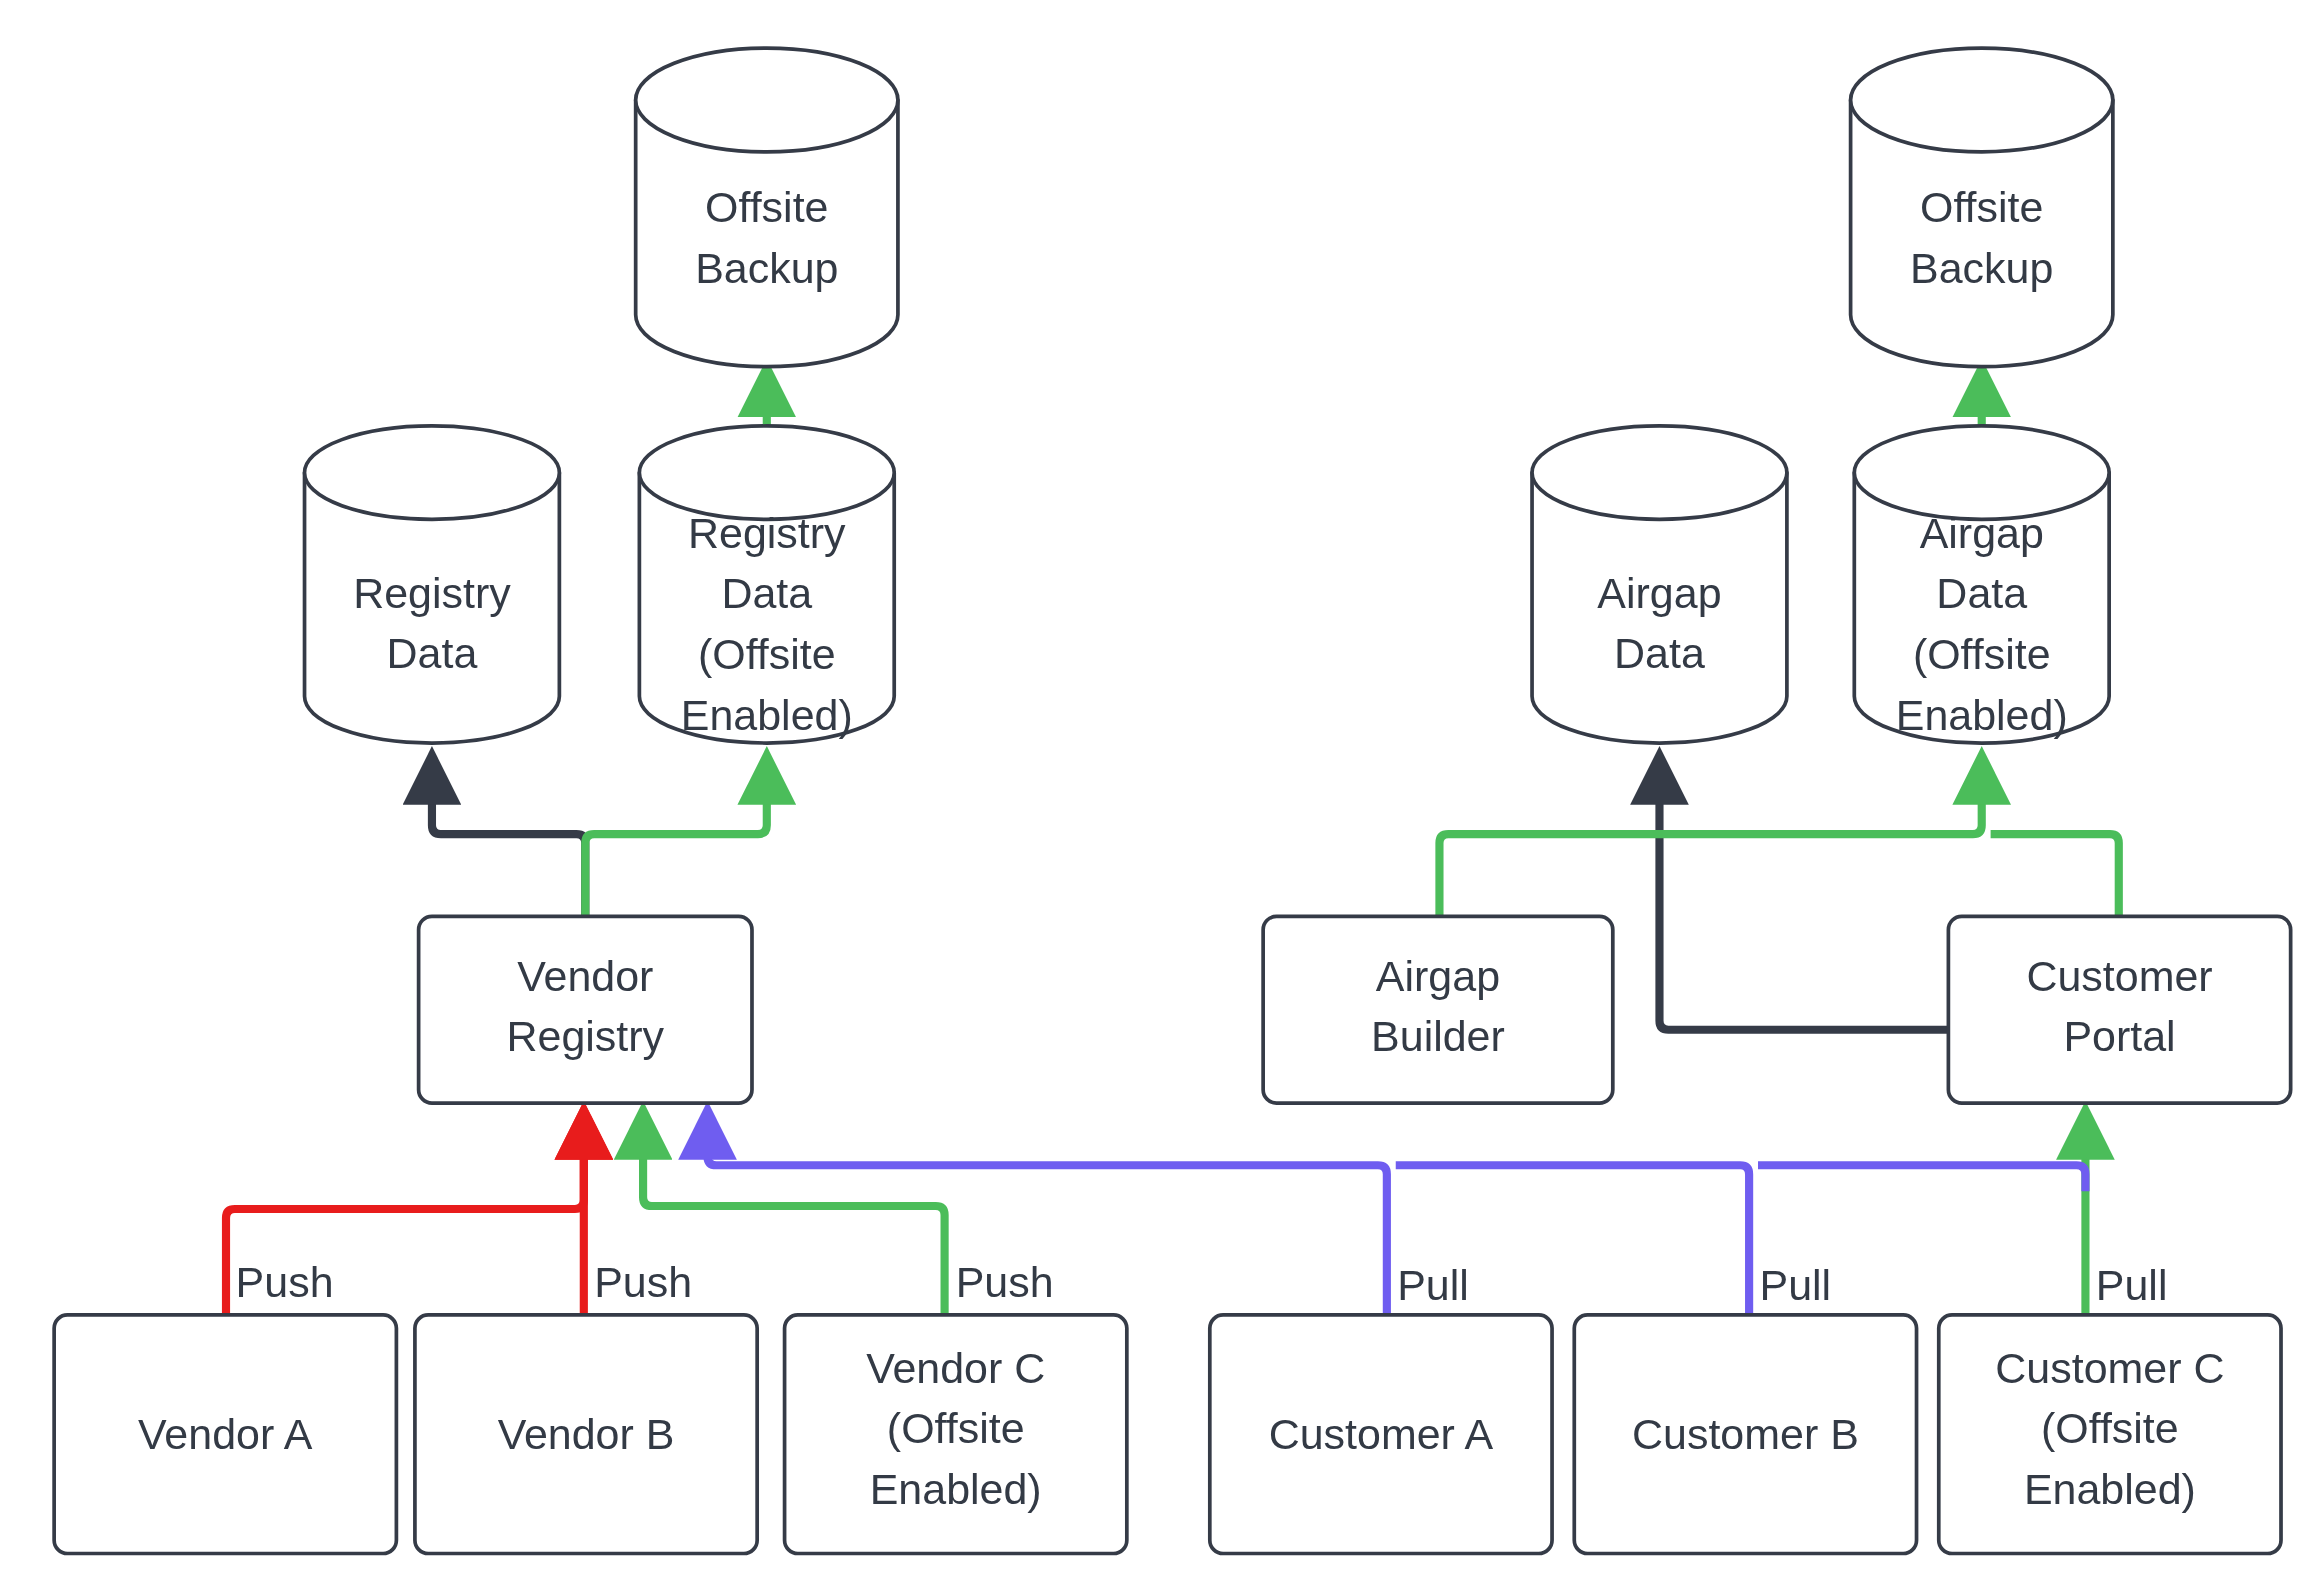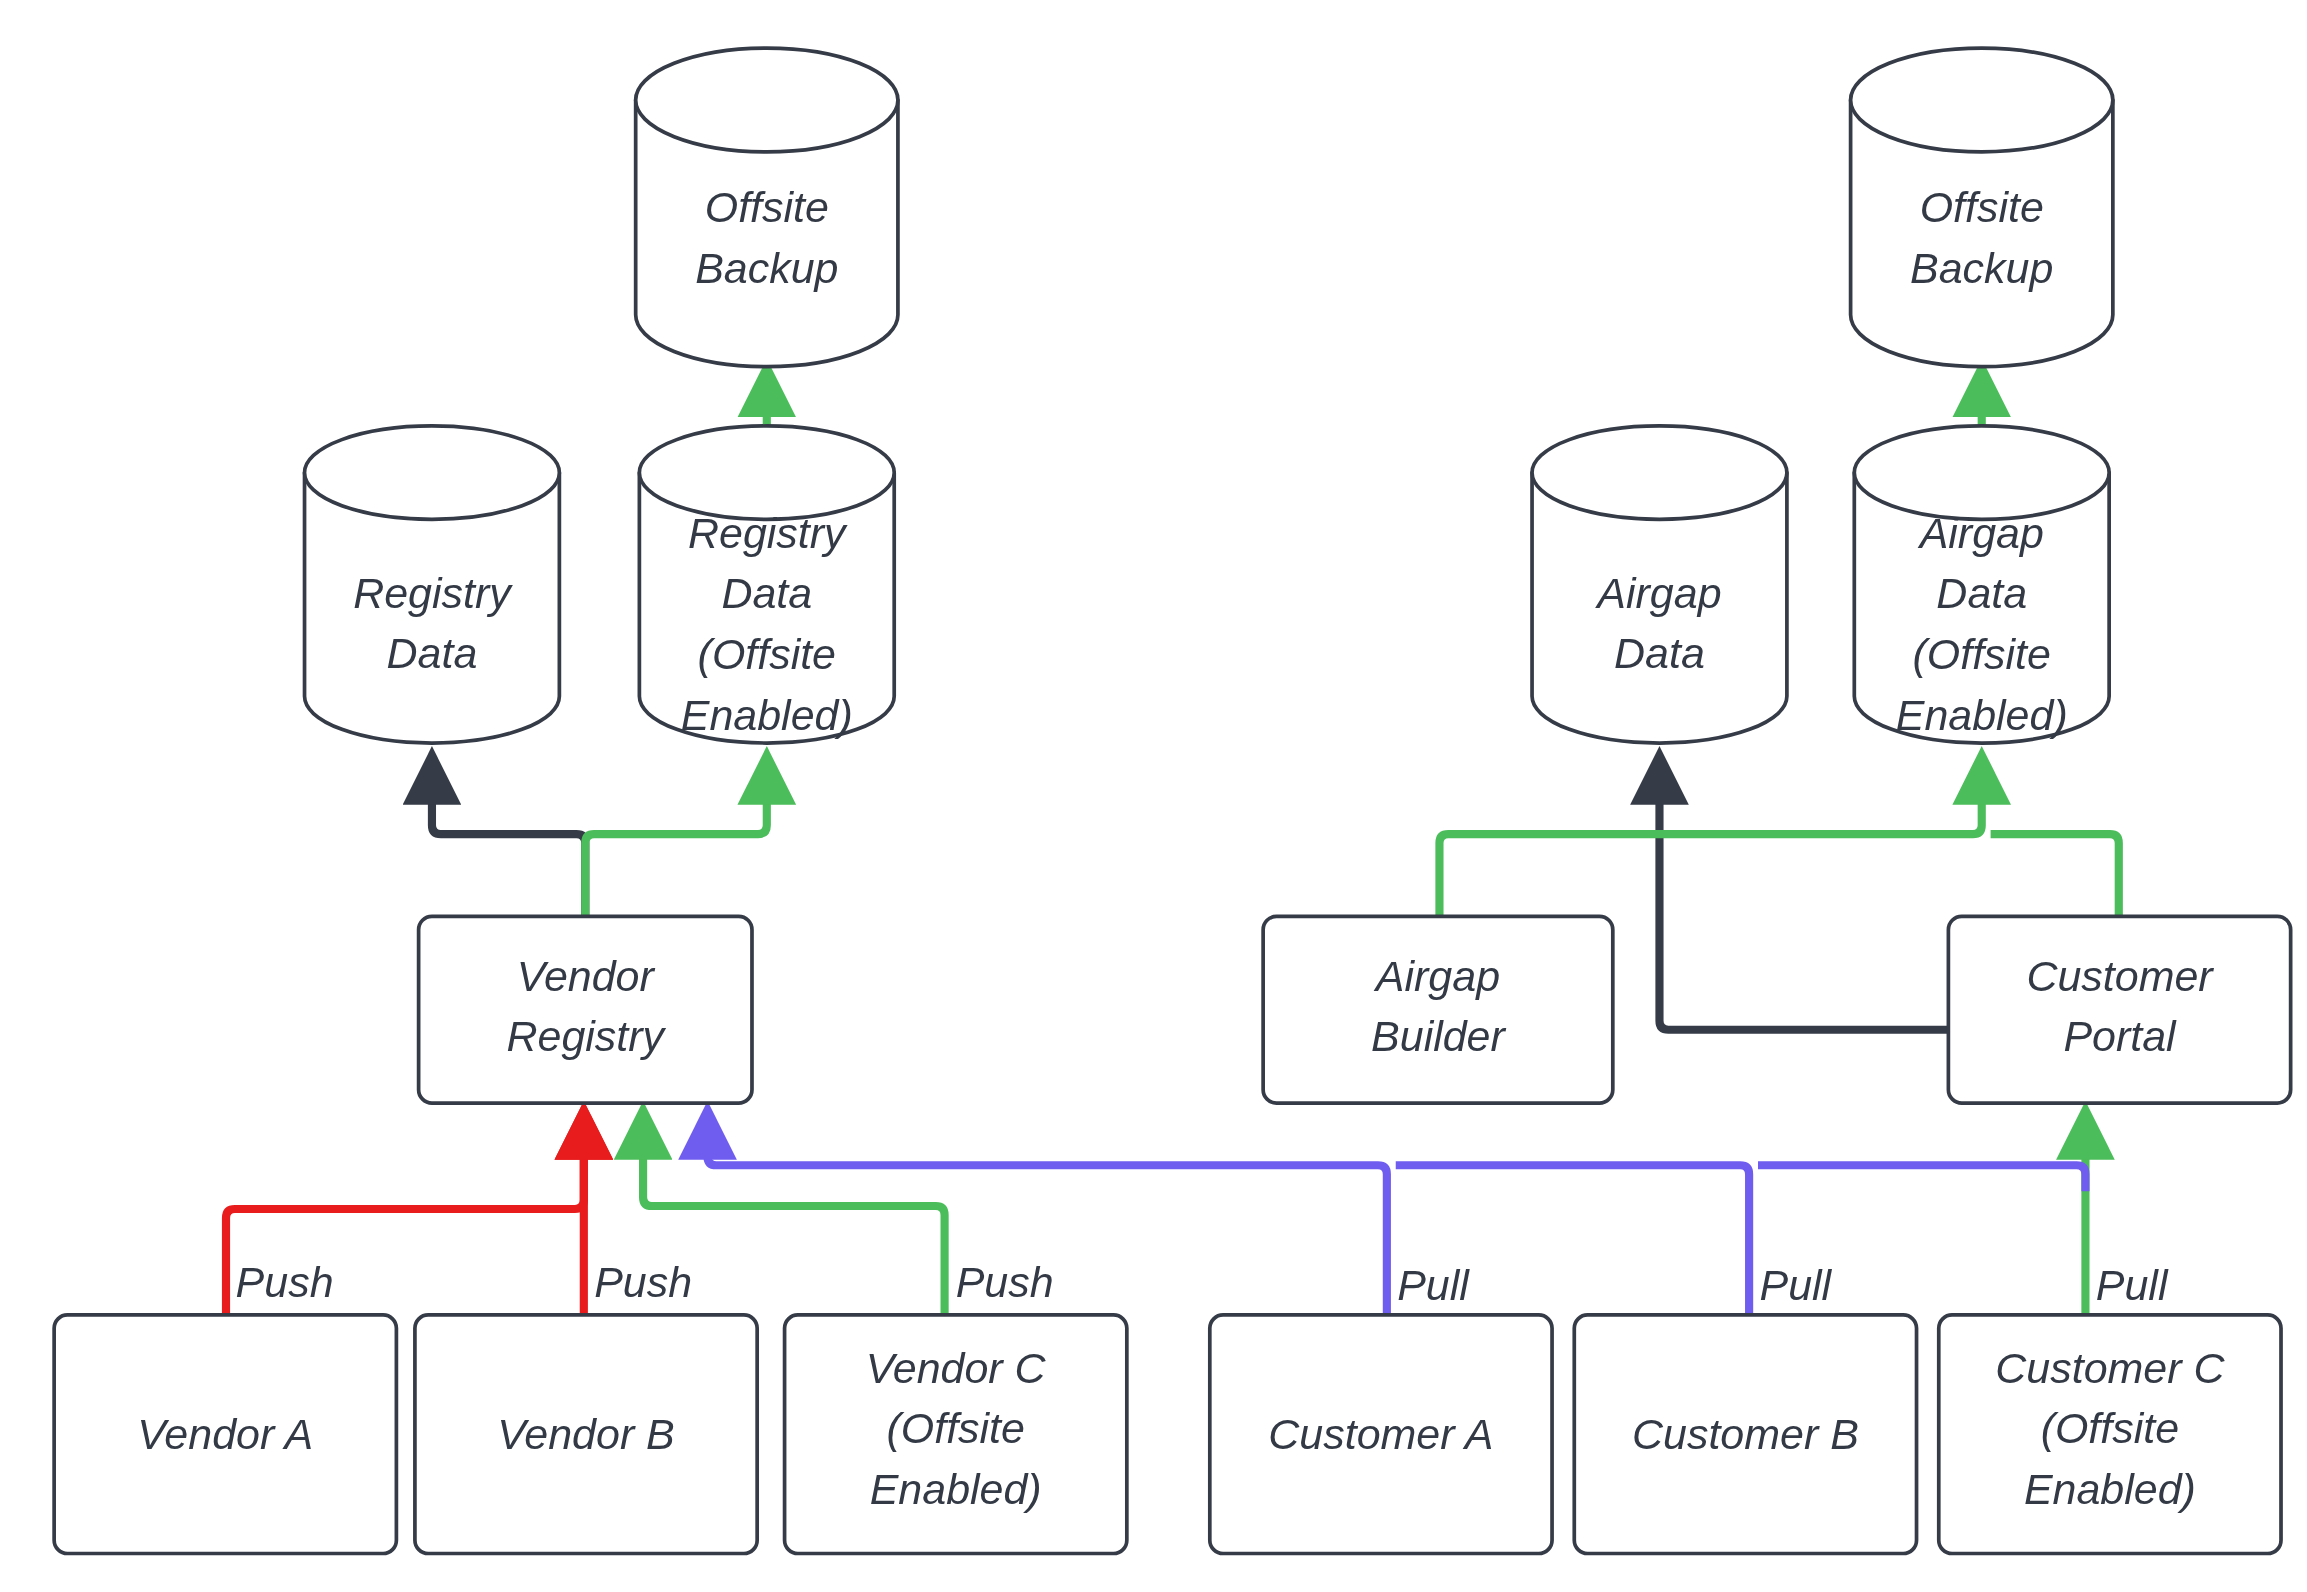--- a/index.html
+++ b/index.html
@@ -11,21 +11,20 @@
     width: 2307px;
     height: 1592px;
     overflow: hidden;
     font-family: "Liberation Sans", sans-serif;
   }
   #diagram-root {
     position: relative;
     width: 2307px;
     height: 1592px;
     background: #ffffff;
-    font-style: italic;
   }
   svg#diagram-svg {
     display: block;
     width: 2307px;
     height: 1592px;
   }
   .node-shape {
     fill: #ffffff;
     stroke: #353b47;
     stroke-width: 5;

